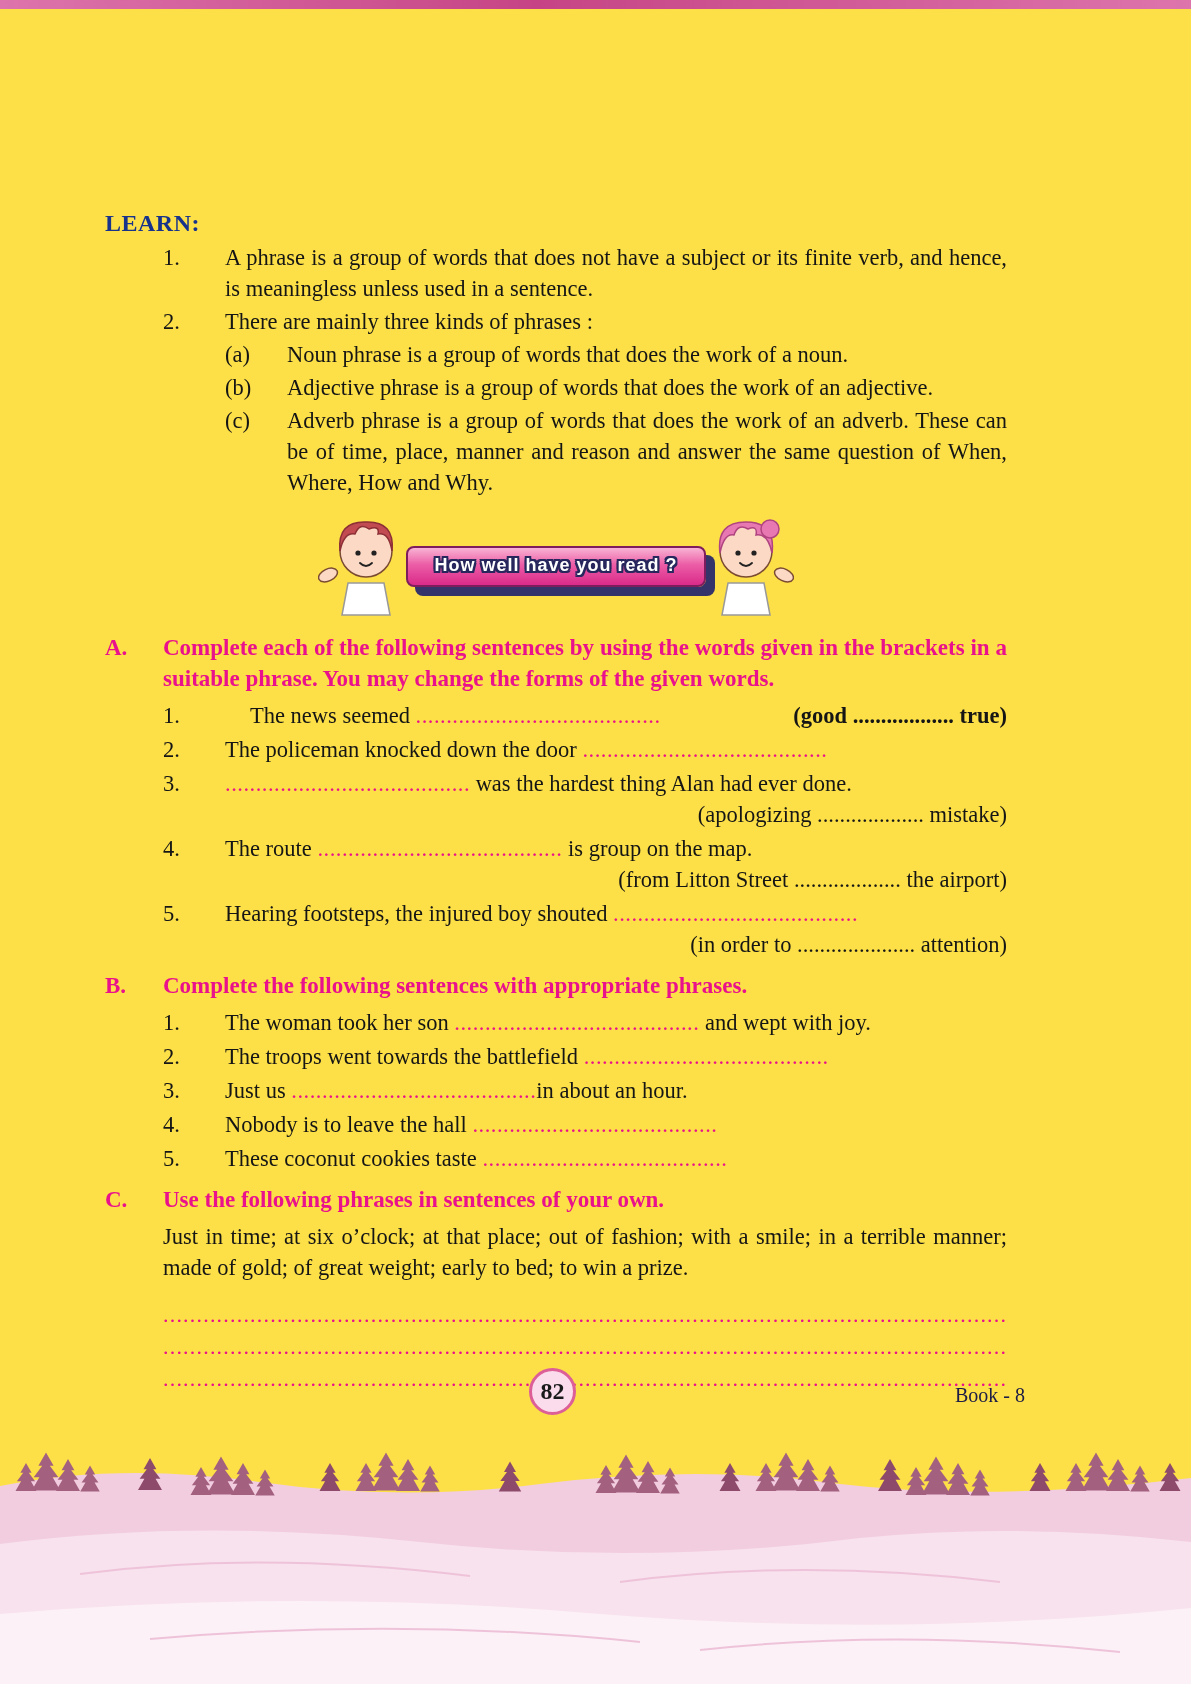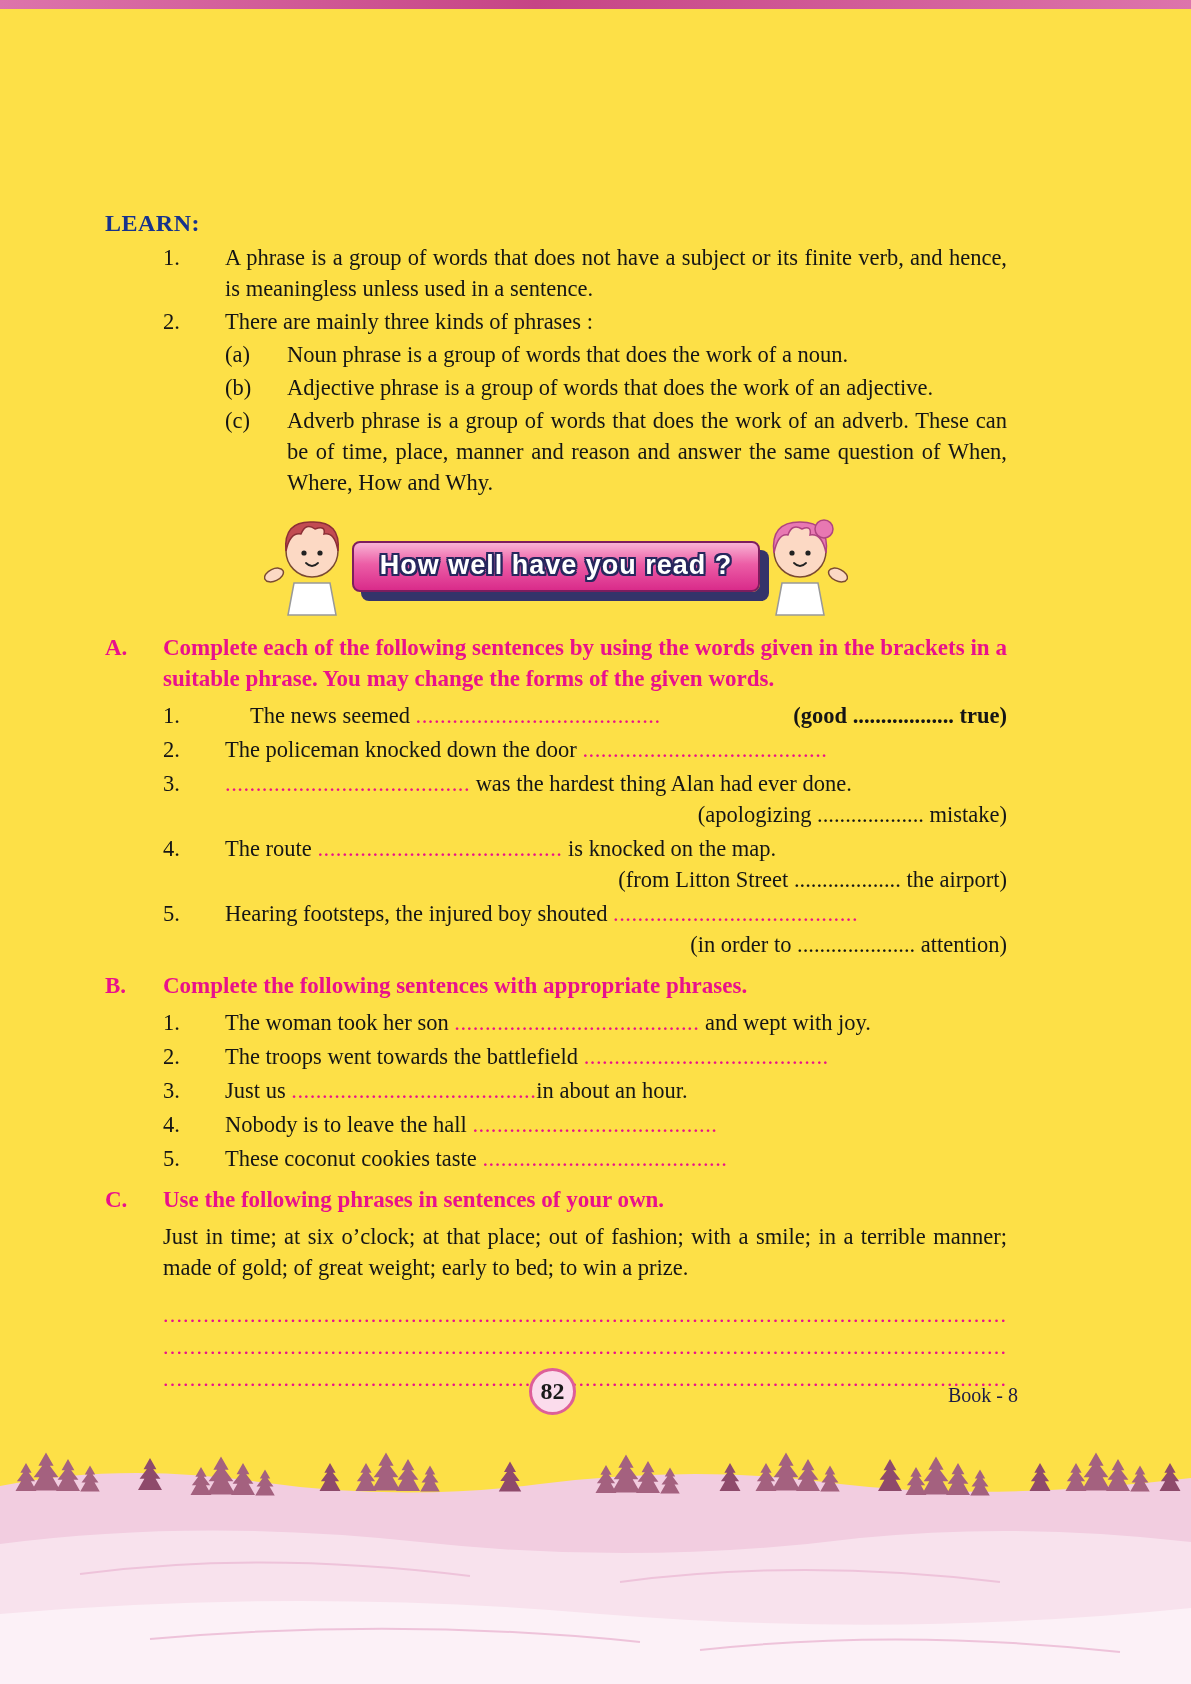--- a/index.html
+++ b/index.html
@@ -38,21 +38,21 @@
   }
   .banner-bar {
     position:relative; z-index:2;
     background:linear-gradient(180deg,#f9b3d4 0%,#ec5da6 45%,#d92b8a 100%);
     border:2px solid #7e1d5e; border-radius:8px;
     box-shadow:9px 9px 0 #34346a;
     padding:7px 26px 9px; margin:0 -8px;
   }
   .banner-text {
     font-family:"Liberation Sans", sans-serif; font-weight:bold;
-    font-size:27px; color:#ffffff; letter-spacing:1px; white-space:nowrap;
+    font-size:18px; color:#ffffff; letter-spacing:1px; white-space:nowrap;
     text-shadow:-2px 0 #27275e, 2px 0 #27275e, 0 -2px #27275e, 0 2px #27275e,
                 2px 2px #27275e, -2px 2px #27275e, 2px -2px #27275e, -2px -2px #27275e;
   }
   .kid { flex:0 0 auto; position:relative; z-index:3; }
 
   
   .sec-head { display:flex; margin:10px 0 6px; }
   .sec-label { flex:0 0 58px; font-weight:bold; color:#e9118c; font-size:23px; line-height:31px; }
   .sec-text  { flex:1; font-weight:bold; color:#e9118c; font-size:23px; line-height:31px; text-align:justify; }
 
@@ -73,21 +73,21 @@
 
   
   .landscape { position:absolute; left:0; bottom:0; width:1191px; height:260px; display:block; }
   .page-badge {
     position:absolute; left:529px; top:1368px; width:47px; height:47px;
     border-radius:50%; background:#fbdcec; border:3px solid #dd5f98;
     display:flex; align-items:center; justify-content:center;
     font-weight:bold; font-size:24px; color:#1a1a1a; z-index:5;
   }
   .book-label {
-    position:absolute; right:173px; top:1384px; font-size:20px;
+    position:absolute; right:166px; top:1384px; font-size:20px;
     color:#1c1c46; z-index:5;
   }
 </style>
 </head>
 <body>
 
 <div class="page">
   <div class="top-strip"></div>
 
   <div class="content">
@@ -170,21 +170,21 @@
       <span class="num">3.</span>
       <span class="ibody">
         <span class="sent"><span></span><span class="dots">........................................</span><span> was the hardest thing Alan had ever done.</span></span>
         <span class="hint-line">(apologizing ................... mistake)</span>
       </span>
     </div>
 
     <div class="li">
       <span class="num">4.</span>
       <span class="ibody">
-        <span class="sent"><span>The route </span><span class="dots">........................................</span><span> is knocked on the map.</span></span>
+        <span class="sent"><span>The route </span><span class="dots">........................................</span><span> is group on the map.</span></span>
         <span class="hint-line">(from Litton Street ................... the airport)</span>
       </span>
     </div>
 
     <div class="li">
       <span class="num">5.</span>
       <span class="ibody">
         <span class="sent"><span>Hearing footsteps, the injured boy shouted </span><span class="dots">........................................</span><span></span></span>
         <span class="hint-line">(in order to ..................... attention)</span>
       </span>

